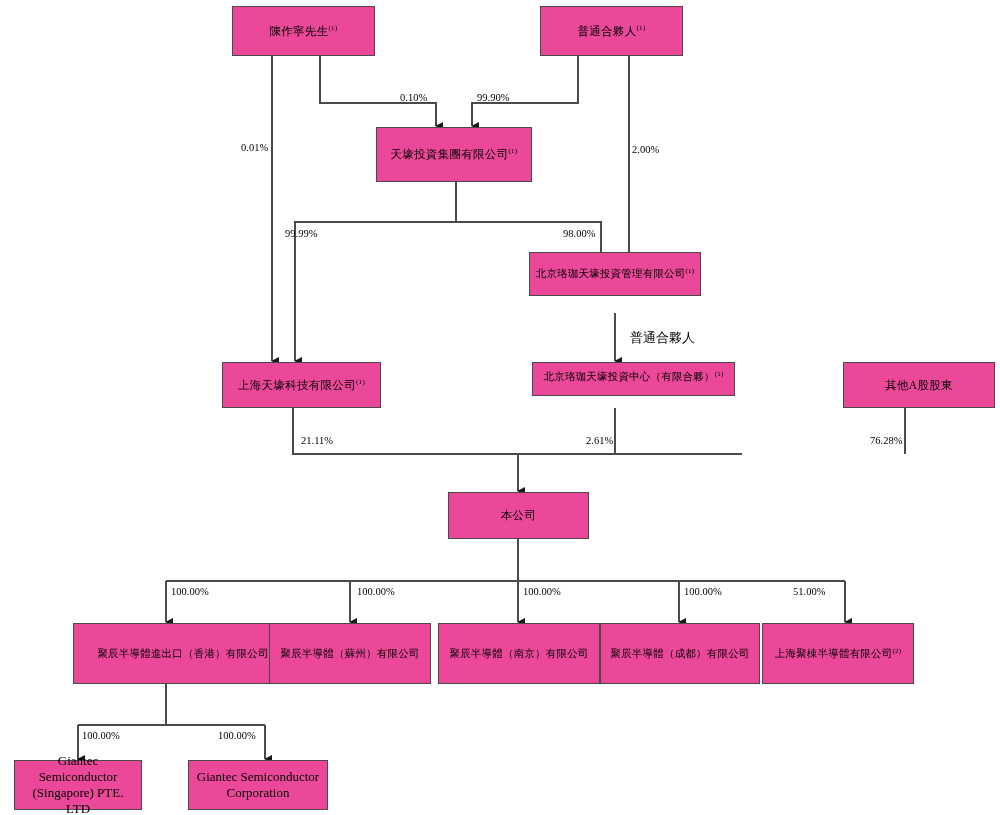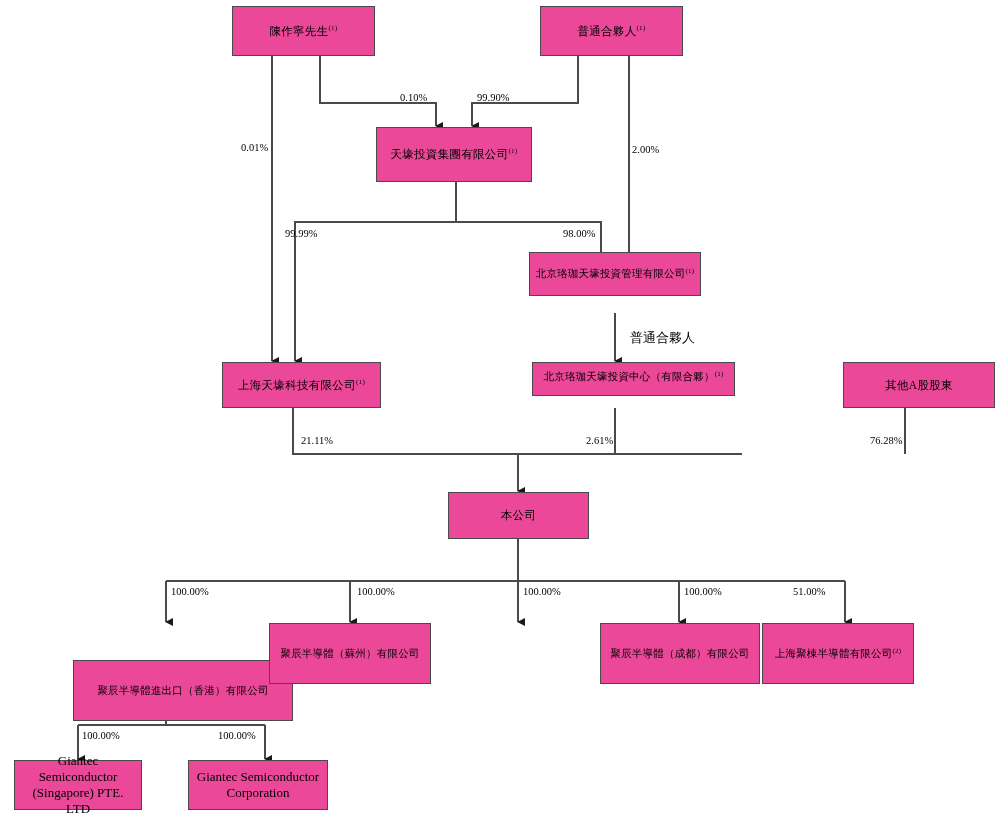--- a/index.html
+++ b/index.html
@@ -125,28 +125,31 @@
   </div>
 
   <div class="node" style="left:843px; top:362px; width:152px; height:46px;">
     <span class="label cn"><span>其他A股股東</span></span>
   </div>
 
   <div class="node" style="left:448px; top:492px; width:141px; height:47px;">
     <span class="label cn"><span>本公司</span></span>
   </div>
 
-  <div class="node" style="left:73px; top:660px; width:220px; height:61px;">
+  <div class="node" style="left:73px; top:623px; width:220px; height:61px;">
     <span class="label cn-sm"><span>聚辰半導體進出口（香港）有限公司</span></span>
   </div>
 
   <div class="node" style="left:269px; top:623px; width:162px; height:61px;">
     <span class="label cn-sm"><span>聚辰半導體（蘇州）有限公司</span></span>
   </div>
 
+  <div class="node" style="left:438px; top:623px; width:162px; height:61px;">
+    <span class="label cn-sm"><span>聚辰半導體（南京）有限公司</span></span>
+  </div>
 
   <div class="node" style="left:600px; top:623px; width:160px; height:61px;">
     <span class="label cn-sm"><span>聚辰半導體（成都）有限公司</span></span>
   </div>
 
   <div class="node" style="left:762px; top:623px; width:152px; height:61px;">
     <span class="label cn-sm"><span>上海聚棟半導體有限公司</span><sup>(2)</sup></span>
   </div>
 
   <div class="node" style="left:14px; top:760px; width:128px; height:50px;">

